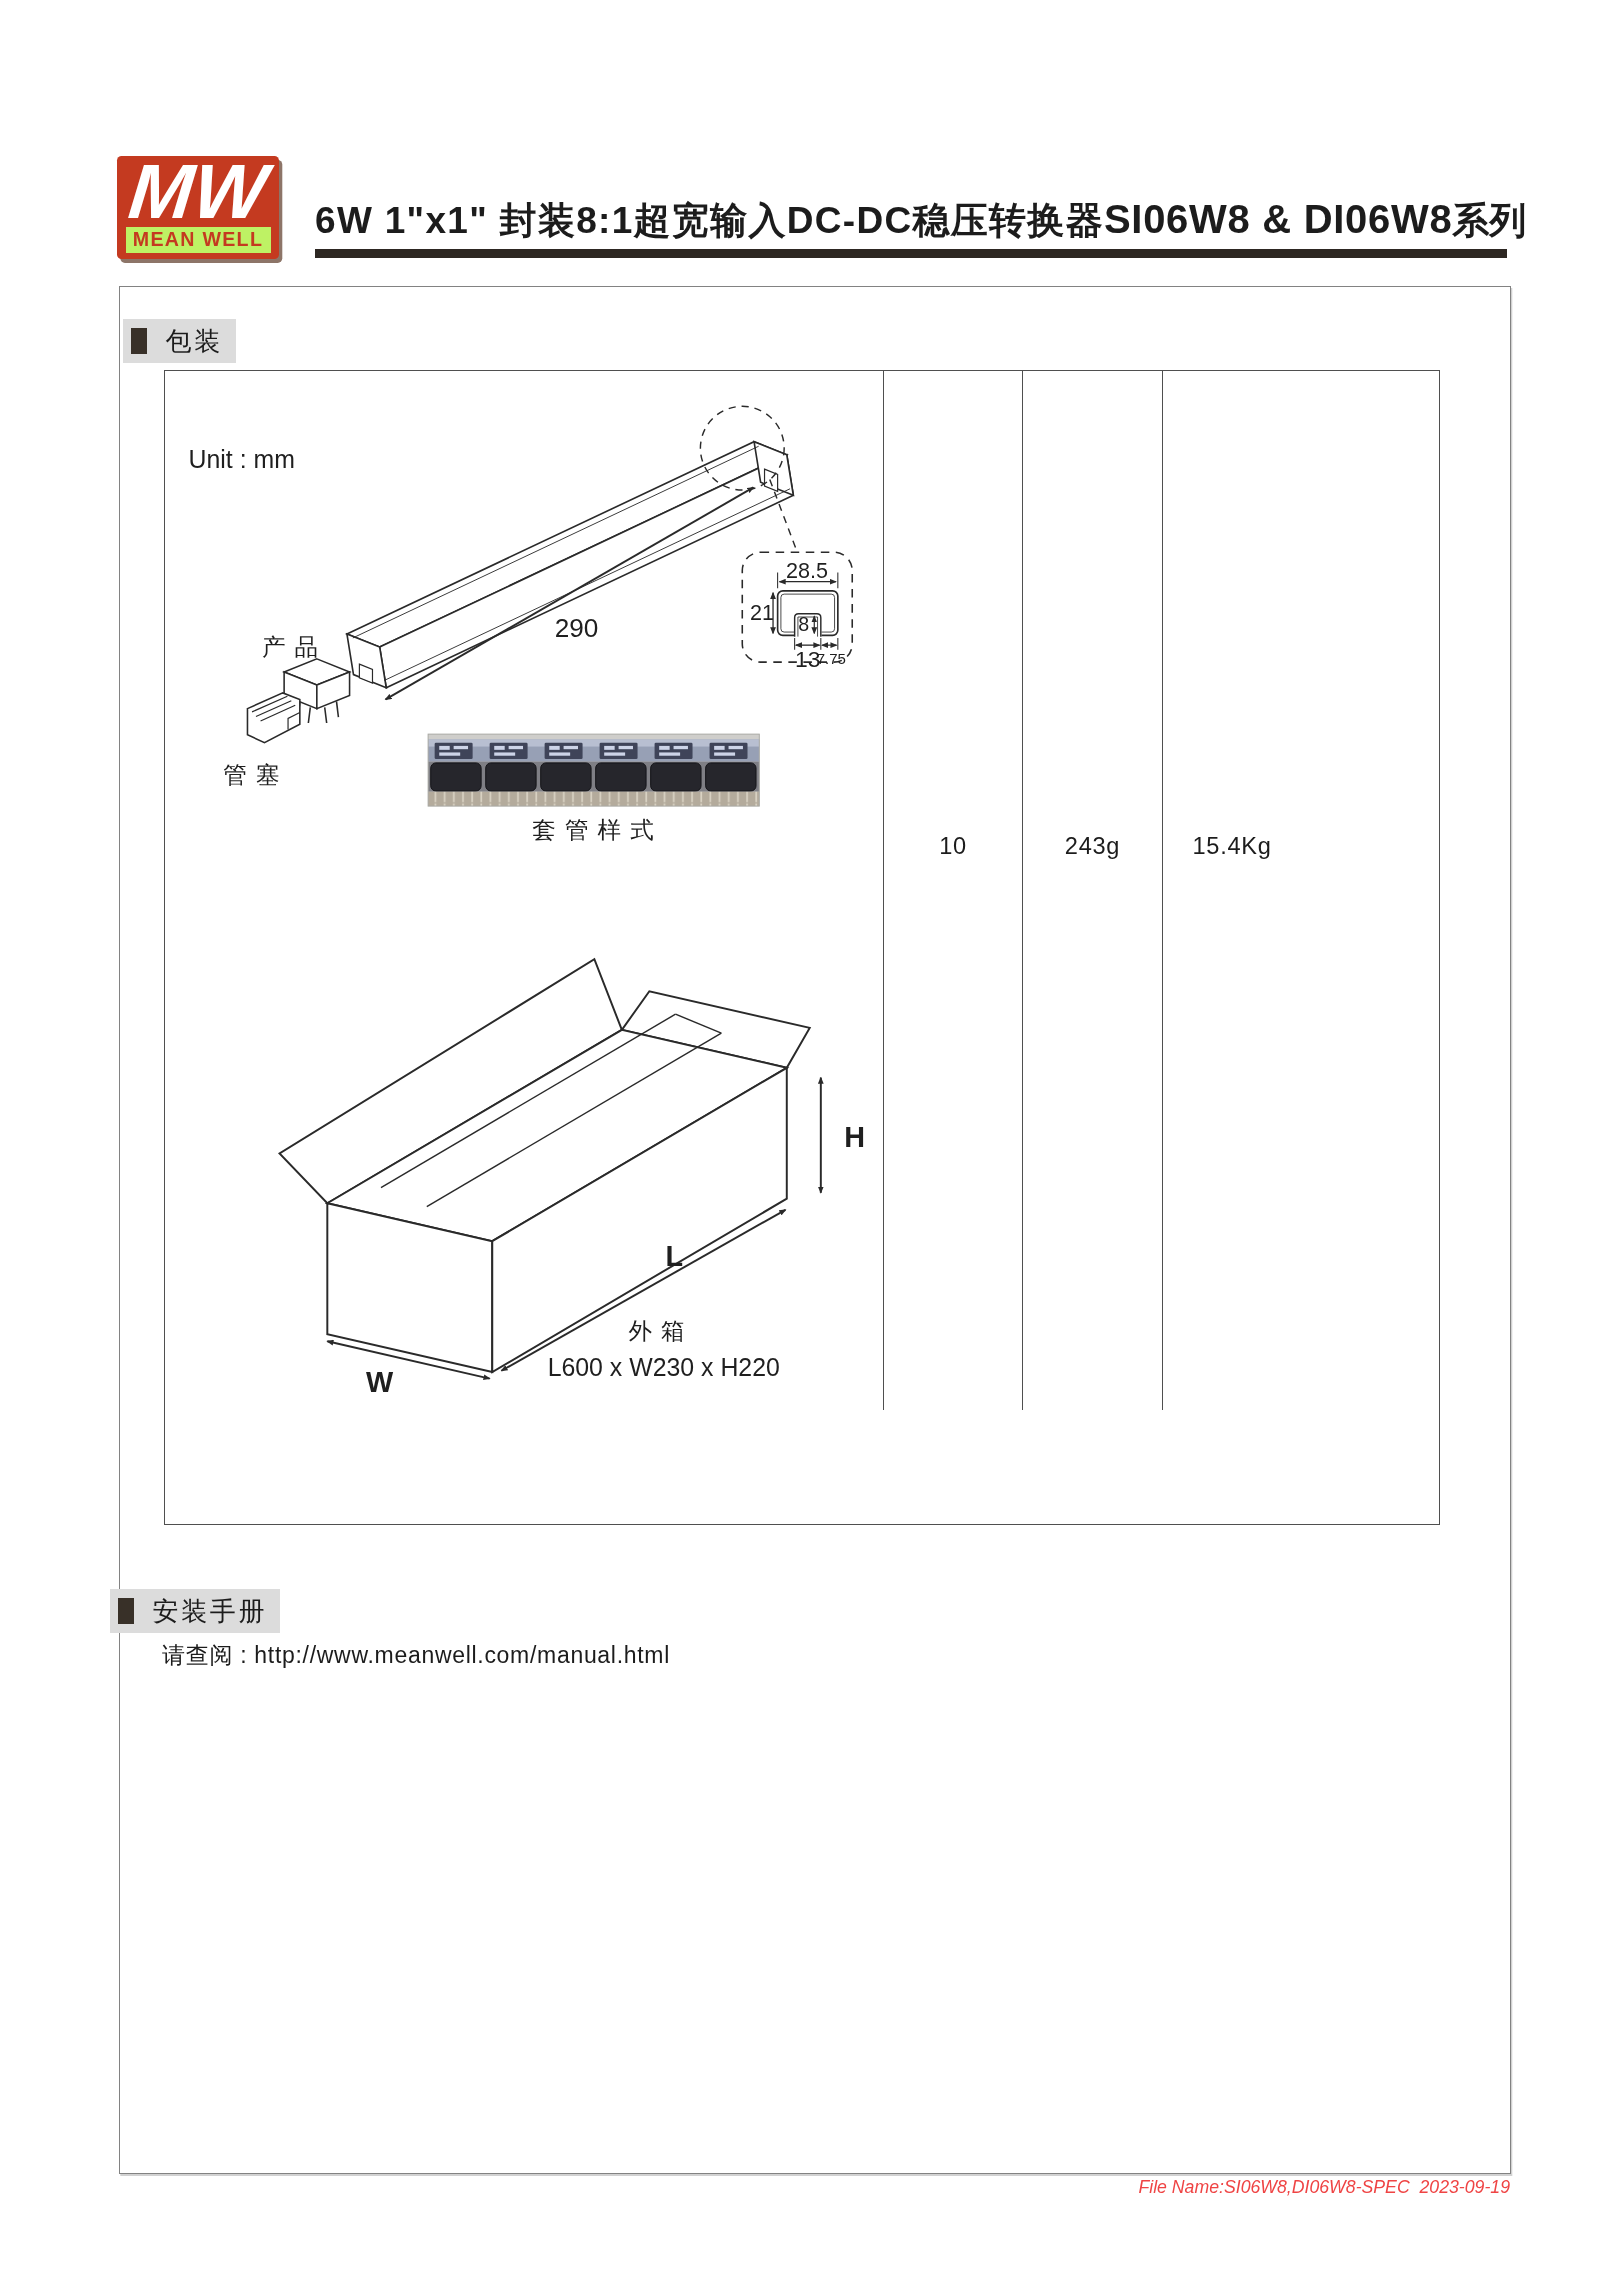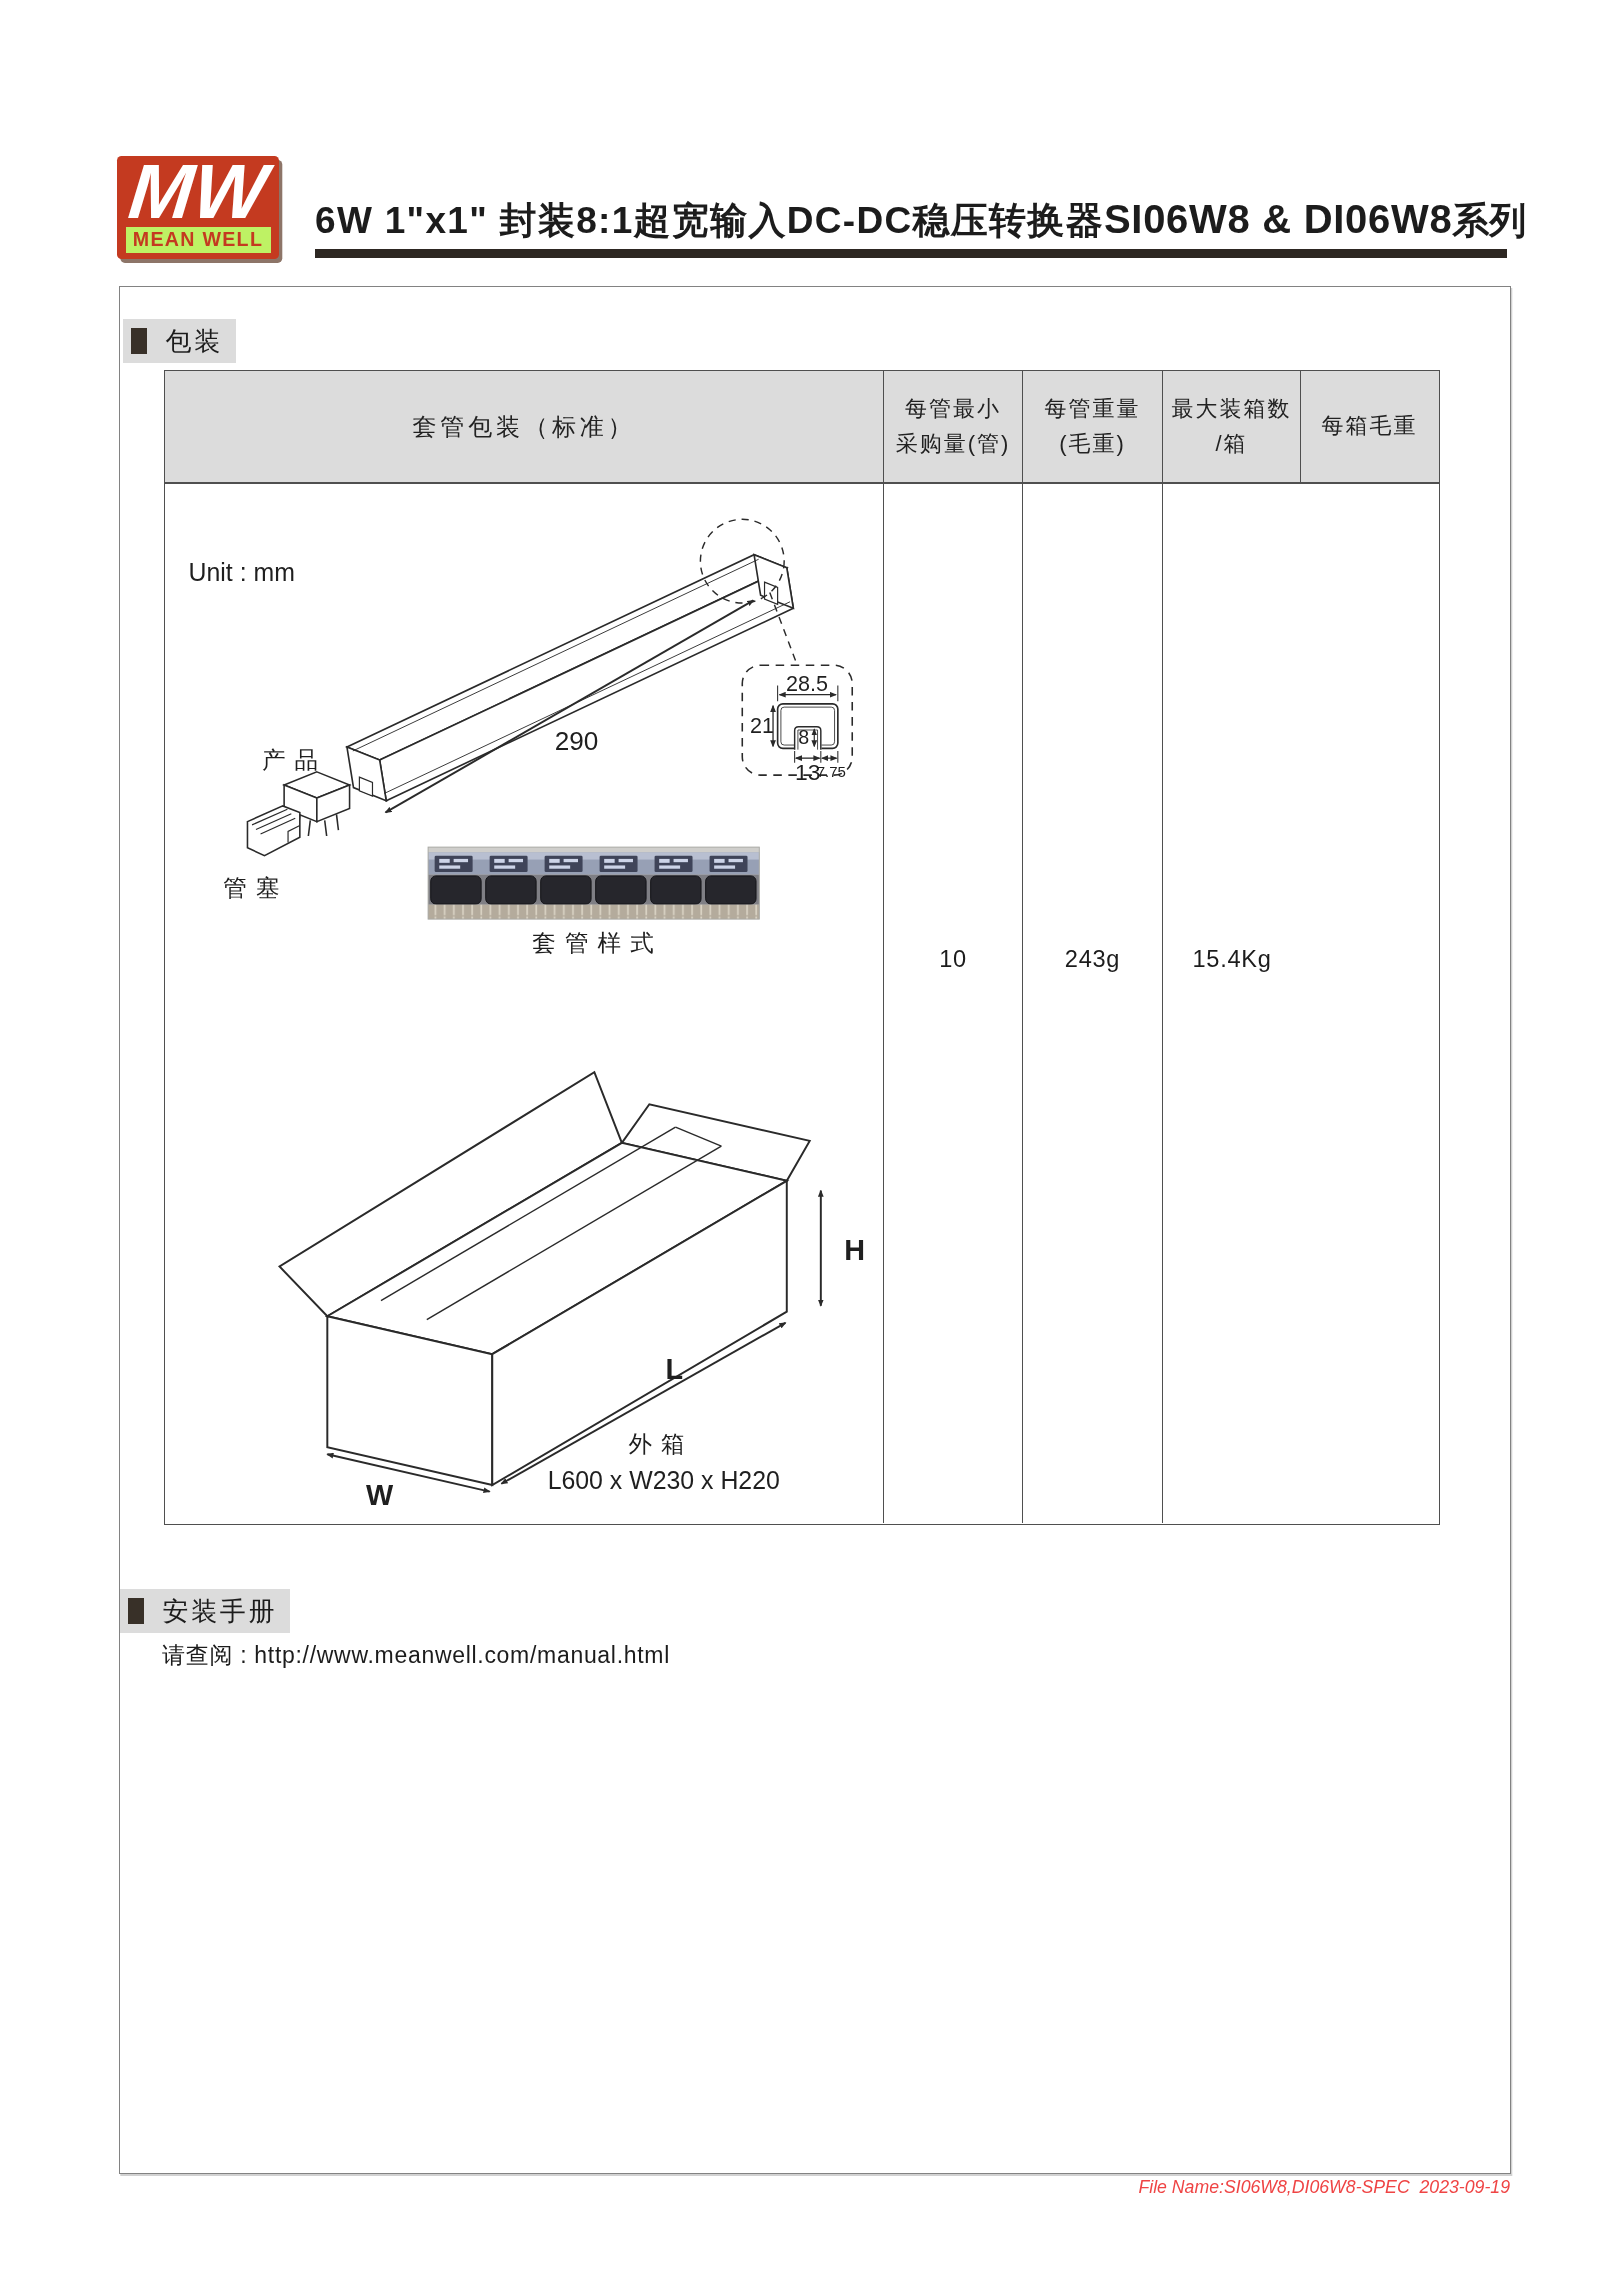--- a/index.html
+++ b/index.html
@@ -26,21 +26,21 @@
   .rule{left:315px;top:249px;width:1192px;height:9.2px;background:var(--bar-dark)}
 
   
   .content-box{left:119px;top:286px;width:1392px;height:1888px;border:1.3px solid var(--page-border);box-shadow:1.3px 2px 0 rgba(0,0,0,.18);background:#fff}
 
   
   .sec{background:var(--table-header-bg);display:inline-flex;align-items:center;gap:19px;padding:4.6px 13px 4.6px 7.9px}
   .sec .sq{width:15.7px;height:26px;background:#383028}
   .sec .sec-text{font-size:26px;letter-spacing:2.6px;white-space:nowrap}
   .sec-packaging{left:123px;top:319px}
-  .sec-manual{left:120px;top:1589px}
+  .sec-manual{left:110px;top:1589px}
 
   
   .pack-table{left:164px;top:370px;width:1276px;height:1155px;border:1.3px solid var(--table-border);background:#fff}
   .thead{display:grid;grid-template-columns:719px 139px 140px 138px 137px;height:113px;background:var(--table-header-bg);border-bottom:2px solid var(--table-border)}
   .tbody{display:grid;grid-template-columns:719px 139px 140px 138px 137px;height:1039px}
   .th,.td{border-right:1.3px solid var(--table-border)}
   .th:last-child,.td:last-child{border-right:none}
   .th{display:flex;flex-direction:column;align-items:center;justify-content:center;font-size:22px;letter-spacing:2px;line-height:1.55;color:#222;text-align:center}
   .th1 span{font-size:24px;letter-spacing:3.9px}
   .td{position:relative}
@@ -74,40 +74,20 @@
 <div class="abs rule"></div>
 
 <div class="abs content-box"></div>
 
 <div class="abs sec sec-packaging">
   <span class="sq"></span>
   <span class="sec-text">包装</span>
 </div>
 
 <div class="abs pack-table">
-  <div class="thead">
-    <div class="th th1">
-      <span>套管包装（标准）</span>
-    </div>
-    <div class="th">
-      <span>每管最小</span>
-      <span>采购量(管)</span>
-    </div>
-    <div class="th">
-      <span>每管重量</span>
-      <span>(毛重)</span>
-    </div>
-    <div class="th">
-      <span>最大装箱数</span>
-      <span>/箱</span>
-    </div>
-    <div class="th">
-      <span>每箱毛重</span>
-    </div>
-  </div>
 
   <div class="tbody">
     <div class="td drawing-cell">
 
       <svg viewBox="0 0 1097 1588" preserveAspectRatio="none">
         <defs>
           <marker id="ah" viewBox="0 0 10 8" refX="8.5" refY="4" markerWidth="11" markerHeight="9" markerUnits="userSpaceOnUse" orient="auto-start-reverse">
             <path d="M0,0 L10,4 L0,8 z" fill="#2a2a2a"></path>
           </marker>
           <pattern id="pins" width="14" height="22" patternUnits="userSpaceOnUse">

